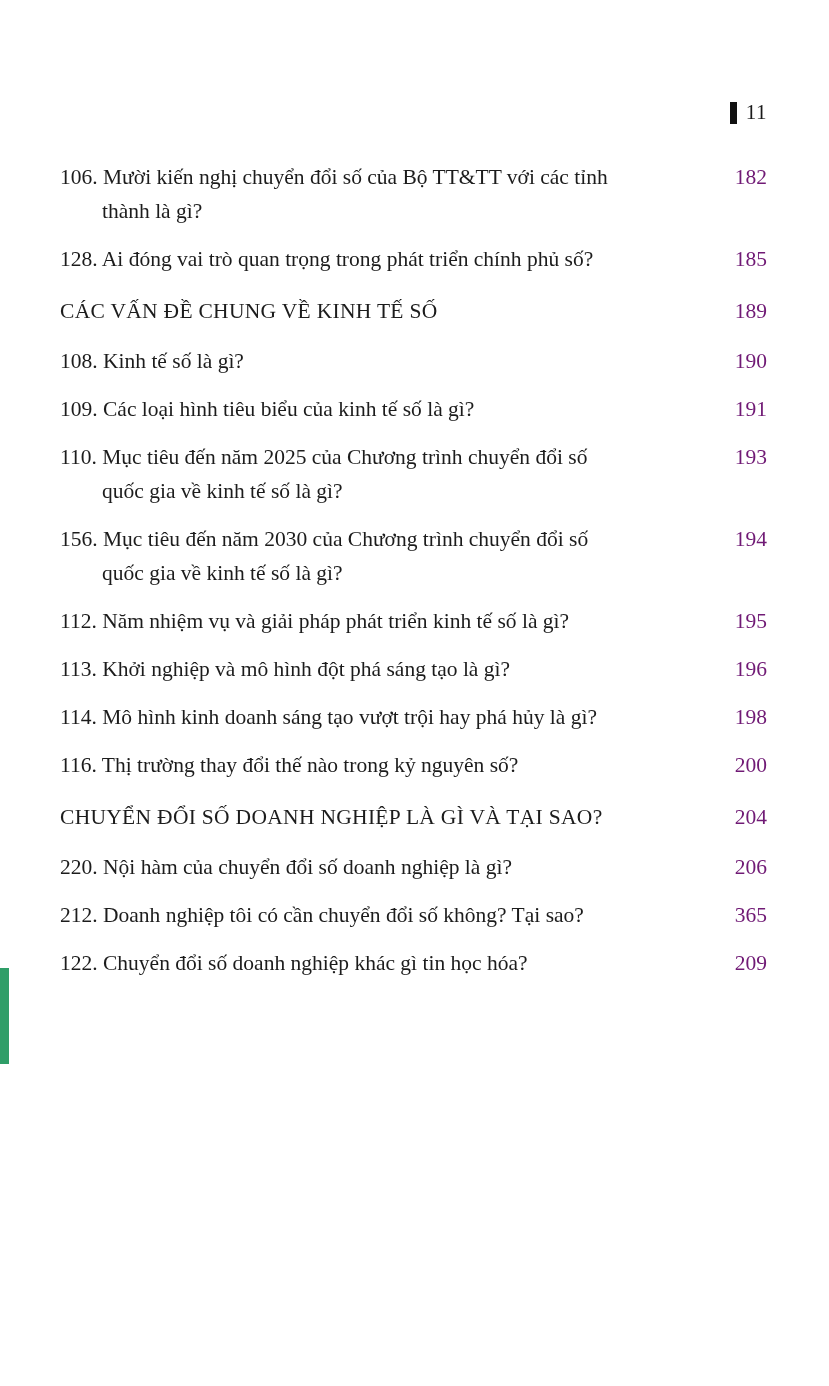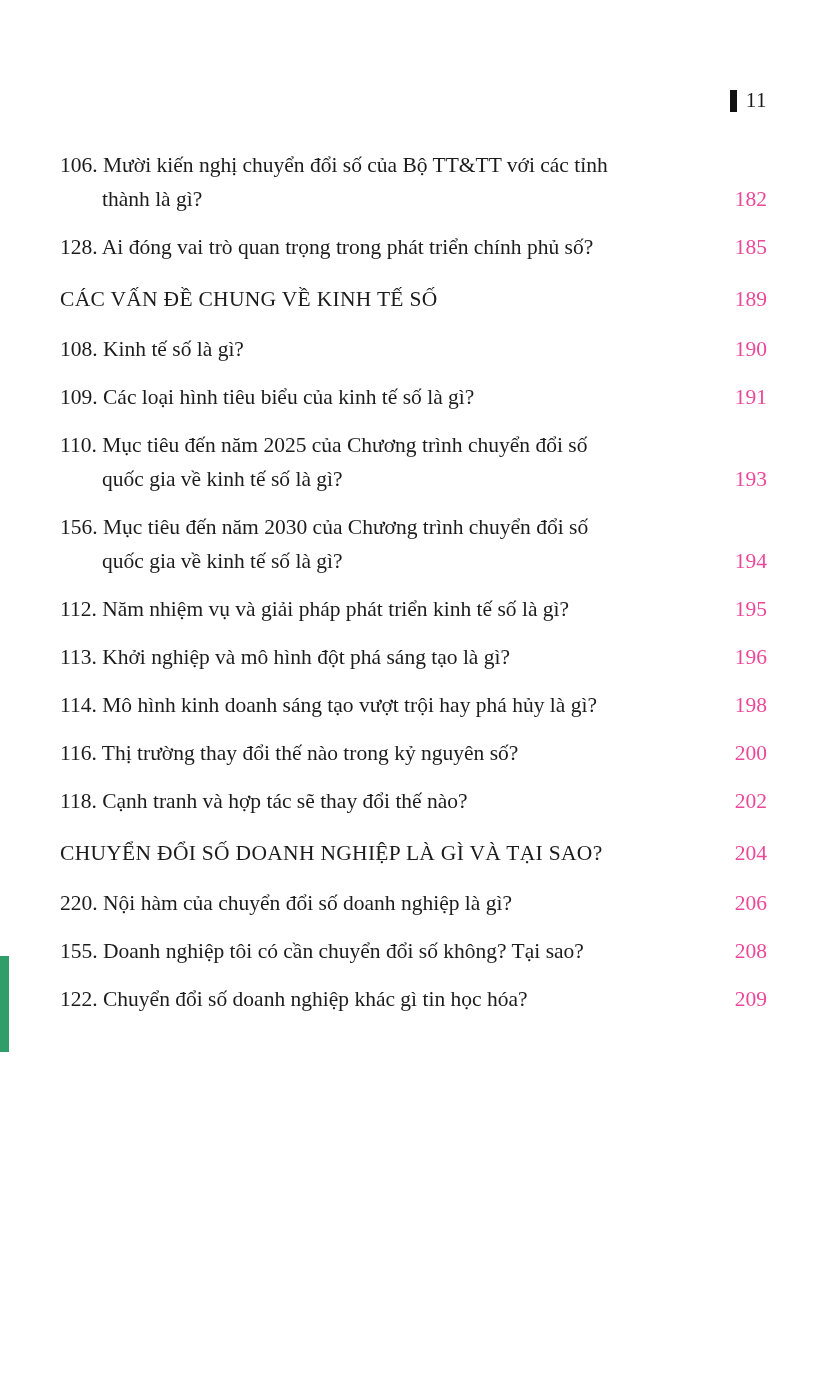--- a/index.html
+++ b/index.html
@@ -9,20 +9,21 @@
   }
   .page {
     position: relative;
     width: 829px;
     height: 1052px;
     background: #ffffff;
     font-family: "Liberation Serif", "DejaVu Serif", serif;
     color: #1a1a1a;
     overflow: hidden;
     box-sizing: border-box;
+    margin-top: 12px;
   }
   
   .page-head {
     position: absolute;
     top: 88px;
     right: 62px;
     display: flex;
     align-items: center;
   }
   .head-bar {
@@ -38,21 +39,20 @@
   }
   
   .toc {
     position: absolute;
     top: 148px;
     left: 60px;
     right: 62px;
   }
   .toc-row {
     display: flex;
-    align-items: flex-end;
     justify-content: space-between;
     margin-bottom: 14px;
     font-family: Liberation Serif, serif;
   }
   .toc-label {
     flex: 1 1 auto;
     max-width: 655px;
     font-size: 21.5px;
     line-height: 34px;
     white-space: pre-line;
@@ -60,21 +60,21 @@
     padding-left: 42px;
     text-indent: -42px;
     color: #1c1c1c;
   }
   .toc-page {
     flex: 0 0 auto;
     width: 52px;
     text-align: right;
     font-size: 21.5px;
     line-height: 34px;
-    color: #ec4899;
+    color: #701a75;
   }
   
   .type-part { margin-top: 24px; margin-bottom: 18px; }
   .type-part .toc-label {
     font-weight: bold;
     padding-left: 0;
     text-indent: 0;
   }
   
   .type-section { margin-top: 18px; margin-bottom: 16px; }
@@ -157,39 +157,35 @@
     <span class="toc-page">198</span>
   </div>
 
 
   <div class="toc-row type-item">
     <span class="toc-label">116. Thị trường thay đổi thế nào trong kỷ nguyên số?</span>
     <span class="toc-page">200</span>
   </div>
 
 
-  <div class="toc-row type-item">
-    <span class="toc-label">118. Cạnh tranh và hợp tác sẽ thay đổi thế nào?</span>
-    <span class="toc-page">202</span>
-  </div>
 
   <div class="toc-row type-section">
     <span class="toc-label">CHUYỂN ĐỔI SỐ DOANH NGHIỆP LÀ GÌ VÀ TẠI SAO?</span>
     <span class="toc-page">204</span>
   </div>
 
 
   <div class="toc-row type-item">
     <span class="toc-label">220. Nội hàm của chuyển đổi số doanh nghiệp là gì?</span>
     <span class="toc-page">206</span>
   </div>
 
   <div class="toc-row type-item">
-    <span class="toc-label">155. Doanh nghiệp tôi có cần chuyển đổi số không? Tại sao?</span>
-    <span class="toc-page">208</span>
+    <span class="toc-label">212. Doanh nghiệp tôi có cần chuyển đổi số không? Tại sao?</span>
+    <span class="toc-page">365</span>
   </div>
 
   <div class="toc-row type-item">
     <span class="toc-label">122. Chuyển đổi số doanh nghiệp khác gì tin học hóa?</span>
     <span class="toc-page">209</span>
   </div>
 </div>
 
   <div class="edge-accent" style="background: rgb(47, 158, 104);"></div>
 

